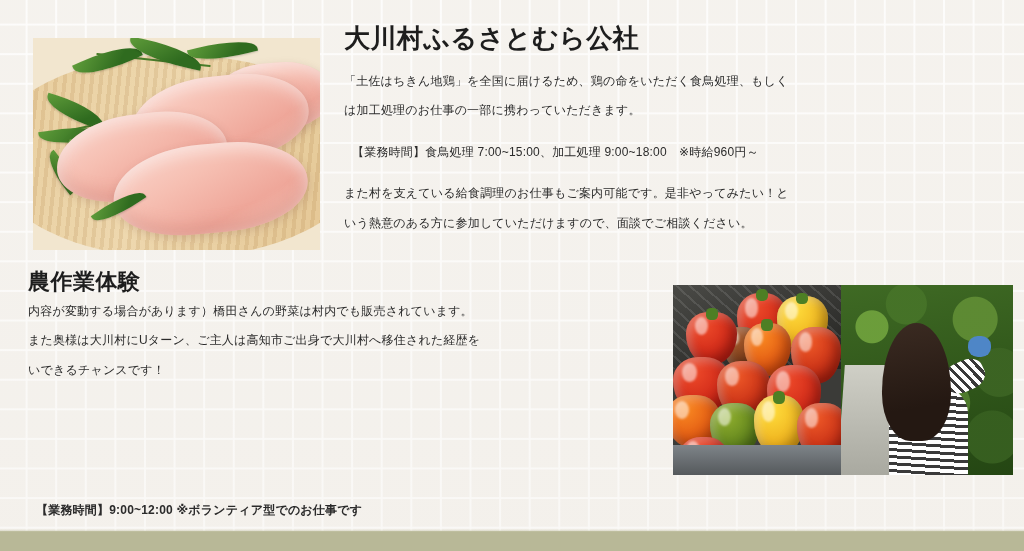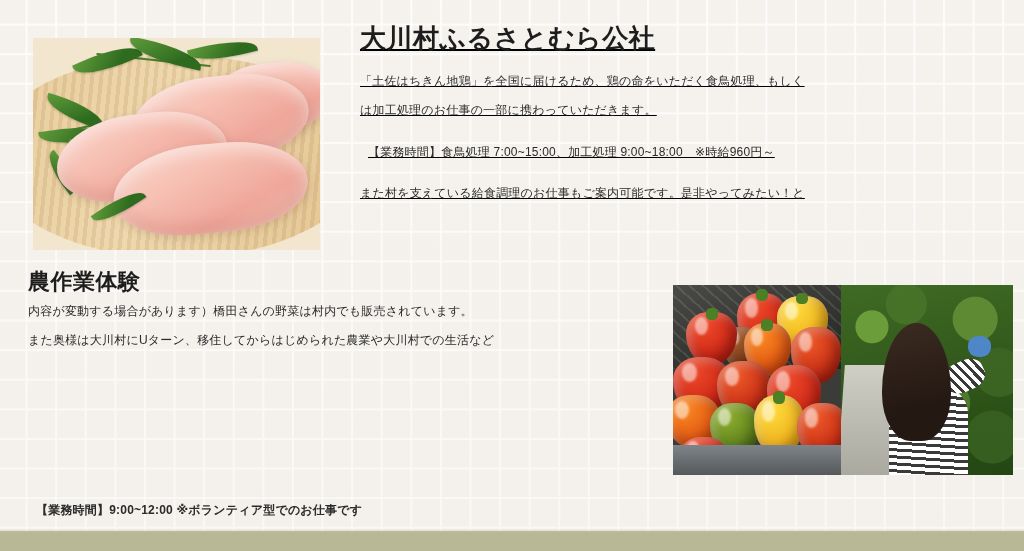--- a/index.html
+++ b/index.html
@@ -232,21 +232,21 @@
     font-size: 12px;
     line-height: 29.5px;
     color: #2b2b2b;
     letter-spacing: 0.2px;
     white-space: nowrap;
   }
 
   p.spaced { margin-top: 12px; }
   p.meta   { margin-top: 12px; padding-left: 8px; }
 
-  #block-company { left: 360px; top: 22px; width: 648px; text-decoration: underline; }
+  #block-company { left: 344px; top: 22px; width: 648px; }
   #block-farm    { left: 28px;  top: 268px; width: 700px; }
   #block-farm-hours { left: 28px; top: 496px; width: 640px; }
 </style>
 </head>
 <body>
 
 <div id="page">
 
   <div id="paper-wash"></div>
 
@@ -270,28 +270,30 @@
 
   <div class="block" id="block-company">
     <h1 class="heading-main">大川村ふるさとむら公社</h1>
 
     <p class="body-line spaced">「土佐はちきん地鶏」を全国に届けるため、鶏の命をいただく食鳥処理、もしく</p>
     <p class="body-line">は加工処理のお仕事の一部に携わっていただきます。</p>
 
     <p class="body-line meta">【業務時間】食鳥処理 7:00~15:00、加工処理 9:00~18:00　※時給960円～</p>
 
     <p class="body-line spaced">また村を支えている給食調理のお仕事もご案内可能です。是非やってみたい！と</p>
+    <p class="body-line">いう熱意のある方に参加していただけますので、面談でご相談ください。</p>
 
   </div>
 
   <div class="block" id="block-farm">
     <h2 class="heading-sub">農作業体験</h2>
 
     <p class="body-line">内容が変動する場合があります）橋田さんの野菜は村内でも販売されています。</p>
-    <p class="body-line">また奥様は大川村にUターン、移住してからはじめられた農業や大川村での生活など</p>
+    <p class="body-line">また奥様は大川村にUターン、ご主人は高知市ご出身で大川村へ移住された経歴を</p>
+    <p class="body-line">いできるチャンスです！</p>
   </div>
 
   <div class="block" id="block-farm-hours">
     <p class="body-line meta" style="margin-top:0;font-weight:bold;">【業務時間】9:00~12:00 ※ボランティア型でのお仕事です</p>
   </div>
 
   <div class="photo" id="photo-peppers">
 
     <div class="frame frame-left">
       <div id="crate-back"></div>

